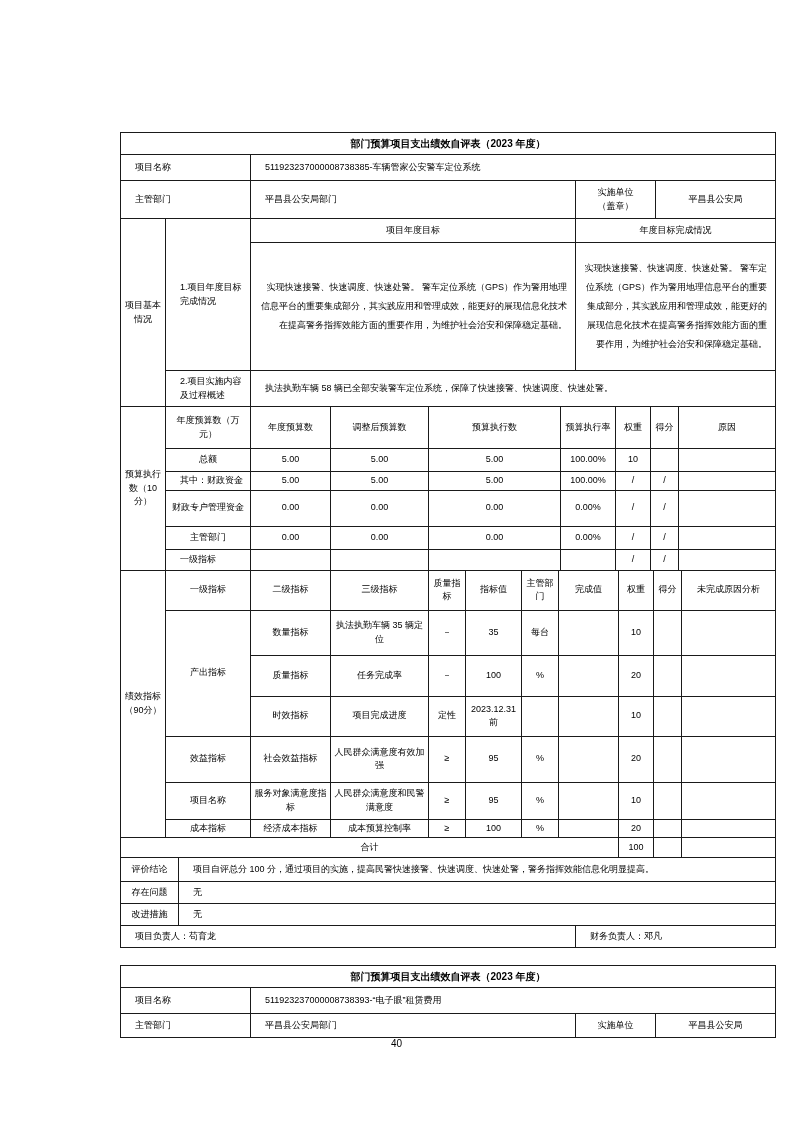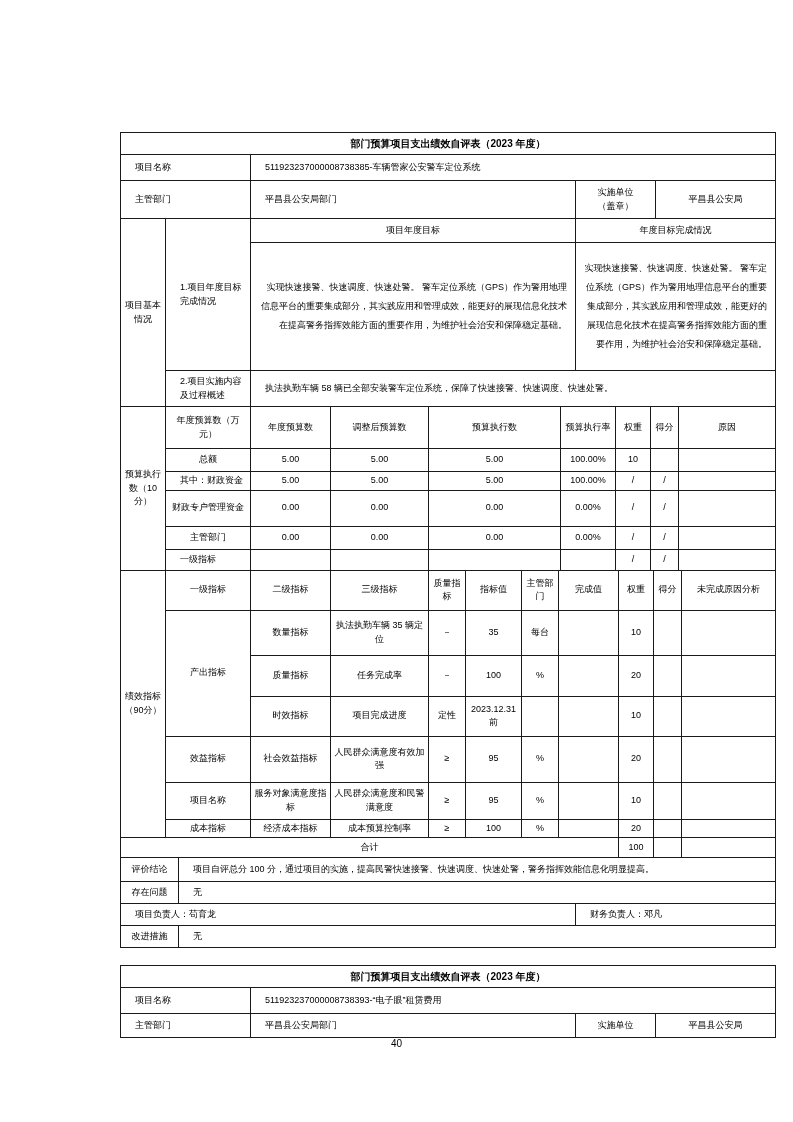--- a/index.html
+++ b/index.html
@@ -273,26 +273,26 @@
     <tbody>
         <tr style="height:24px">
       <td>评价结论</td>
       <td colspan="2" class="l">项目自评总分 100 分，通过项目的实施，提高民警快速接警、快速调度、快速处警，警务指挥效能信息化明显提高。</td>
     </tr>
     <tr style="height:22px">
       <td>存在问题</td>
       <td colspan="2" class="l">无</td>
     </tr>
     <tr style="height:22px">
+      <td>改进措施</td>
+      <td colspan="2" class="l">无</td>
+    </tr>
+    <tr style="height:22px">
       <td colspan="2" class="l">项目负责人：苟育龙</td>
       <td class="l">财务负责人：邓凡</td>
-    </tr>
-    <tr style="height:22px">
-      <td>改进措施</td>
-      <td colspan="2" class="l">无</td>
     </tr>
   </tbody>
     </table>
 </div>
 
 <div class="t2wrap">
   <table class="t">
     <colgroup>
         <col style="width:130px">
         <col style="width:325px">

